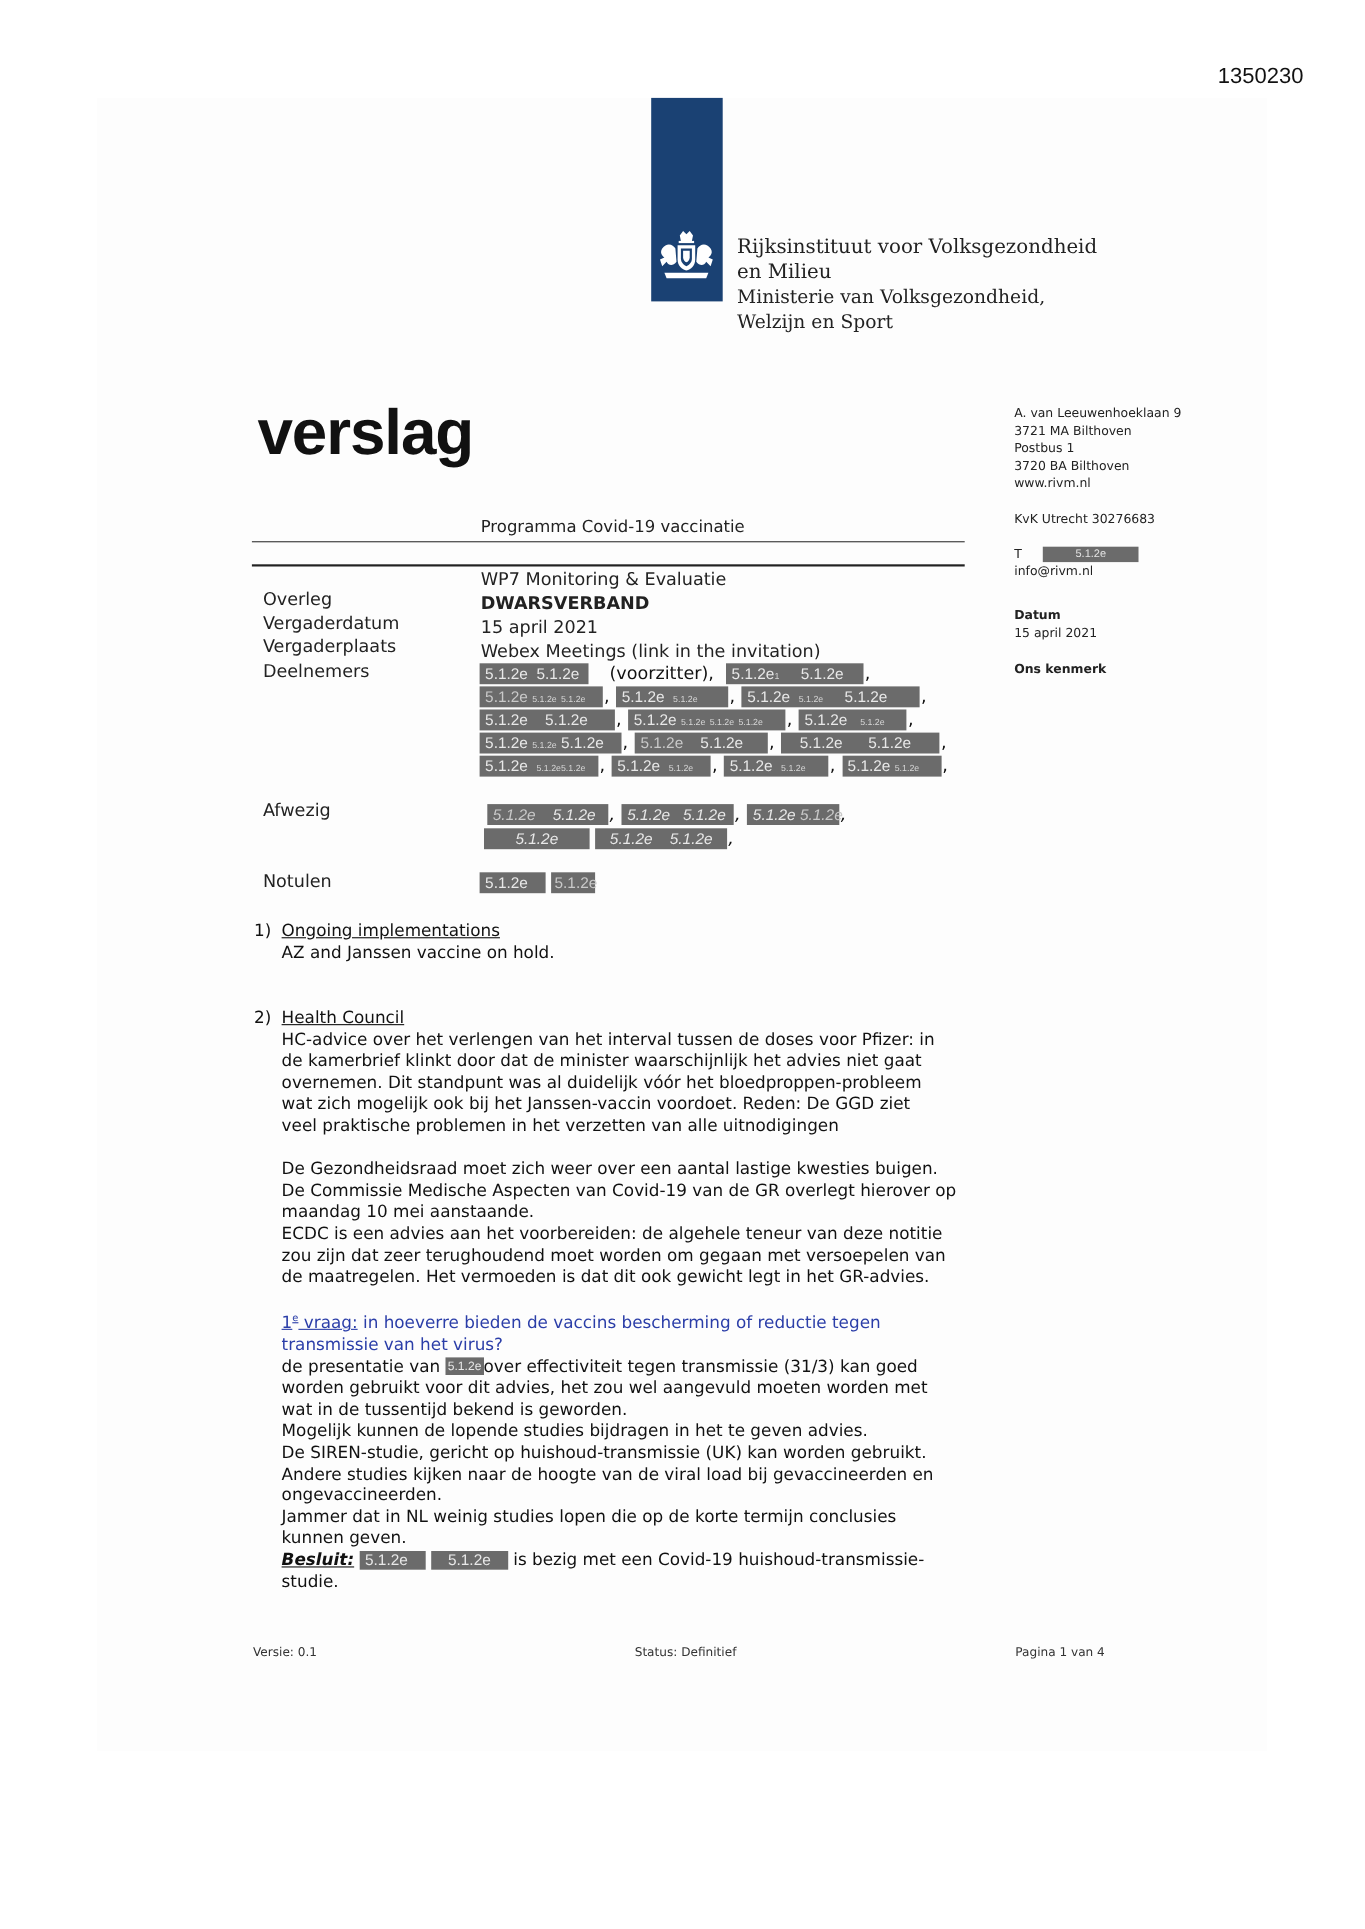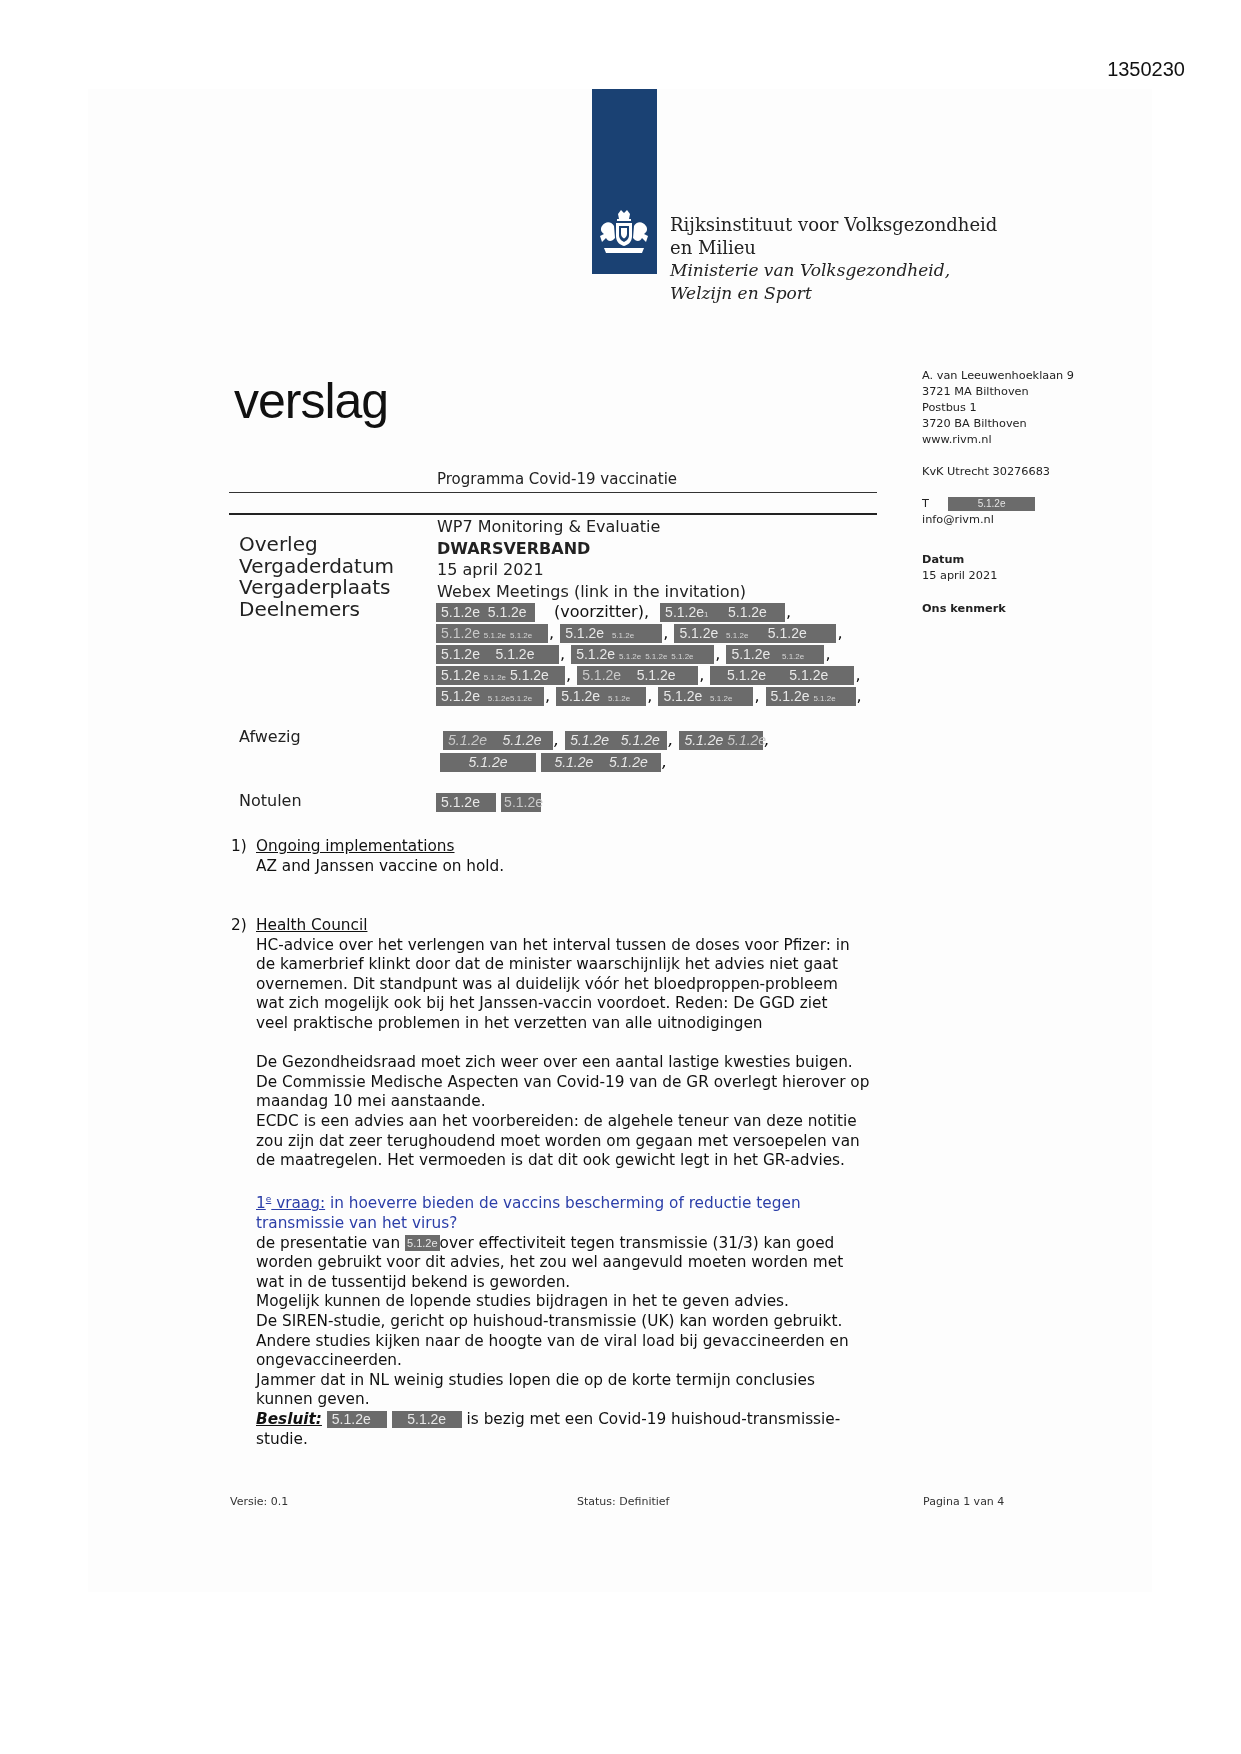--- a/index.html
+++ b/index.html
@@ -18,32 +18,32 @@
     font-size: 20px; color: #111;
   }
   .logo-bar {
     left: 592px; top: 89px; width: 65px; height: 185px; background: #1a4173;
   }
   .crest { left: 596px; top: 208px; width: 56px; height: 52px; }
   .org {
     left: 670px; top: 213px; font-family: "DejaVu Serif", serif;
     font-size: 18px; line-height: 23px; color: #222;
   }
-  .org .it { font-style: italic; font-size: 17px; }
+  .org .it { font-size: 17px; }
   .title {
-    left: 234px; top: 372px; font-family: "Liberation Sans", sans-serif;
-    font-size: 50px; color: #111; letter-spacing: -1px;
+    left: 234px; top: 360px; font-family: "Liberation Sans", sans-serif;
+    font-size: 58px; color: #111; letter-spacing: -1px; font-weight: bold;
   }
   .program {
     left: 437px; top: 470px; font-size: 15px; color: #222;
   }
   .rule-thin { left: 229px; top: 492px; width: 648px; height: 1px; background: #333; }
   .rule-thick { left: 229px; top: 513px; width: 648px; height: 2px; background: #222; }
   .meta-labels {
-    left: 239px; top: 534px; font-size: 20px; line-height: 21.5px; color: #222;
+    left: 239px; top: 534px; font-size: 16px; line-height: 21.5px; color: #222;
   }
   .meta-values {
     left: 437px; top: 516px; font-size: 16px; line-height: 21.5px; color: #222;
   }
   .bold { font-weight: bold; }
   .redact {
     display: inline-block; background: #6b6b6b; color: #e8e8e8;
     font-family: "Liberation Sans", sans-serif; font-size: 14px;
     line-height: 19px; height: 19px; padding: 0 5px; vertical-align: middle;
     white-space: nowrap;

